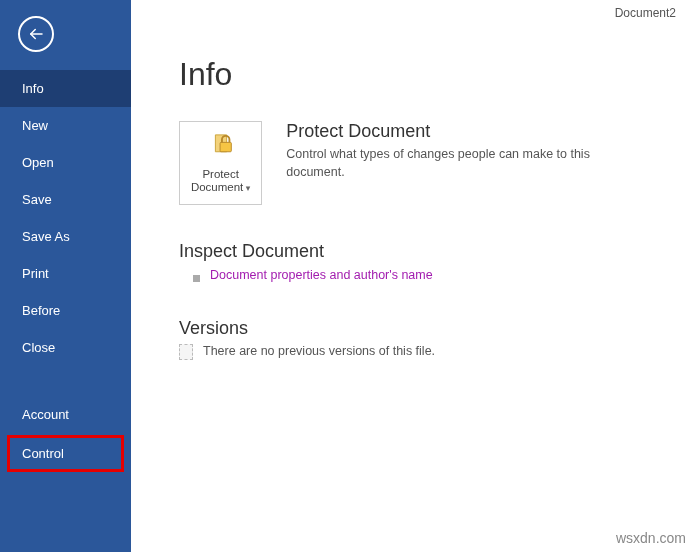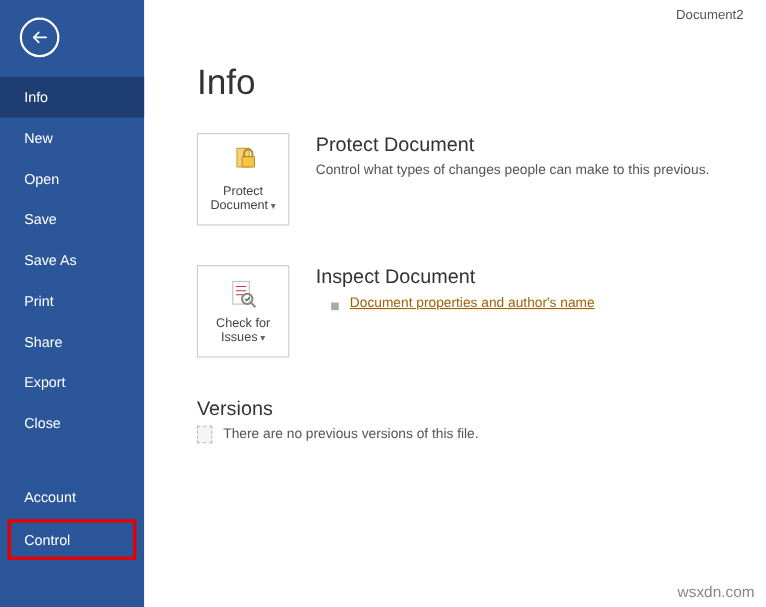--- a/index.html
+++ b/index.html
@@ -121,22 +121,21 @@
     color: #555;
     line-height: 1.4;
   }
   .bullet-row {
     display:flex;
     align-items:flex-end;
     gap: 10px;
     margin-top: 6px;
     margin-left: 14px;
     font-size: 12.5px;
-    color: #a16207;
-    text-decoration: underline;
+    color: #a21caf;
   }
   .bullet-row .sq {
     width: 7px; height: 7px; background:#aaa; flex-shrink:0;
   }
   .versions-row {
     display:flex;
     align-items:center;
     gap: 10px;
     margin-top: 0;
     font-size: 12.5px;
@@ -165,22 +164,21 @@
           <polyline points="11 18 5 12 11 6"></polyline>
         </svg>
     </div>
 
     <div class="nav-item selected">Info</div>
     <div class="nav-item">New</div>
     <div class="nav-item">Open</div>
     <div class="nav-item">Save</div>
     <div class="nav-item">Save As</div>
     <div class="nav-item">Print</div>
-    <div class="nav-item">Share</div>
-    <div class="nav-item">Export</div>
+    <div class="nav-item">Before</div>
     <div class="nav-item">Close</div>
 
     <div class="nav-spacer"></div>
 
     <div class="nav-item">Account</div>
     <div class="options-highlight">Control</div>
   </div>
 
   <div class="main">
     <div class="doc-name">Document2</div>
@@ -192,39 +190,25 @@
           <svg width="30" height="30" viewBox="0 0 32 32">
             <path d="M10 2 L22 2 L22 20 L10 20 Z" fill="#f3d27a" stroke="#caa23a"></path>
             <rect x="15" y="10" width="12" height="10" rx="1" fill="#f6c544" stroke="#b9892a"></rect>
             <path d="M17 10 v-3 a4 4 0 0 1 8 0 v3" fill="none" stroke="#b9892a" stroke-width="2"></path>
           </svg>
         </div>
         <div class="tile-label dd">Protect Document</div>
       </div>
       <div class="section-body">
         <div class="sec-head">Protect Document</div>
-        <div class="sec-desc">Control what types of changes people can make to this previous.</div>
+        <div class="sec-desc">Control what types of changes people can make to this document.</div>
       </div>
     </div>
 
     <div class="section">
-      <div class="tile">
-        <div class="tile-icon">
-          <svg width="30" height="30" viewBox="0 0 32 32">
-            <rect x="6" y="3" width="16" height="22" fill="#fff" stroke="#bbb"></rect>
-            <line x1="9" y1="8" x2="19" y2="8" stroke="#cc3333"></line>
-            <line x1="9" y1="12" x2="19" y2="12" stroke="#cc3333"></line>
-            <line x1="9" y1="16" x2="17" y2="16" stroke="#cc3333"></line>
-            <circle cx="20" cy="20" r="5" fill="none" stroke="#888" stroke-width="2"></circle>
-            <line x1="24" y1="24" x2="28" y2="28" stroke="#888" stroke-width="2"></line>
-            <path d="M18 20 l1.5 1.5 l3 -3" fill="none" stroke="#3a8a3a" stroke-width="1.5"></path>
-          </svg>
-        </div>
-        <div class="tile-label dd">Check for Issues</div>
-      </div>
       <div class="section-body">
         <div class="sec-head">Inspect Document</div>
         <div class="bullet-row">
           <div class="sq"></div>
           <span>Document properties and author's name</span>
         </div>
       </div>
     </div>
 
     <div class="section">

